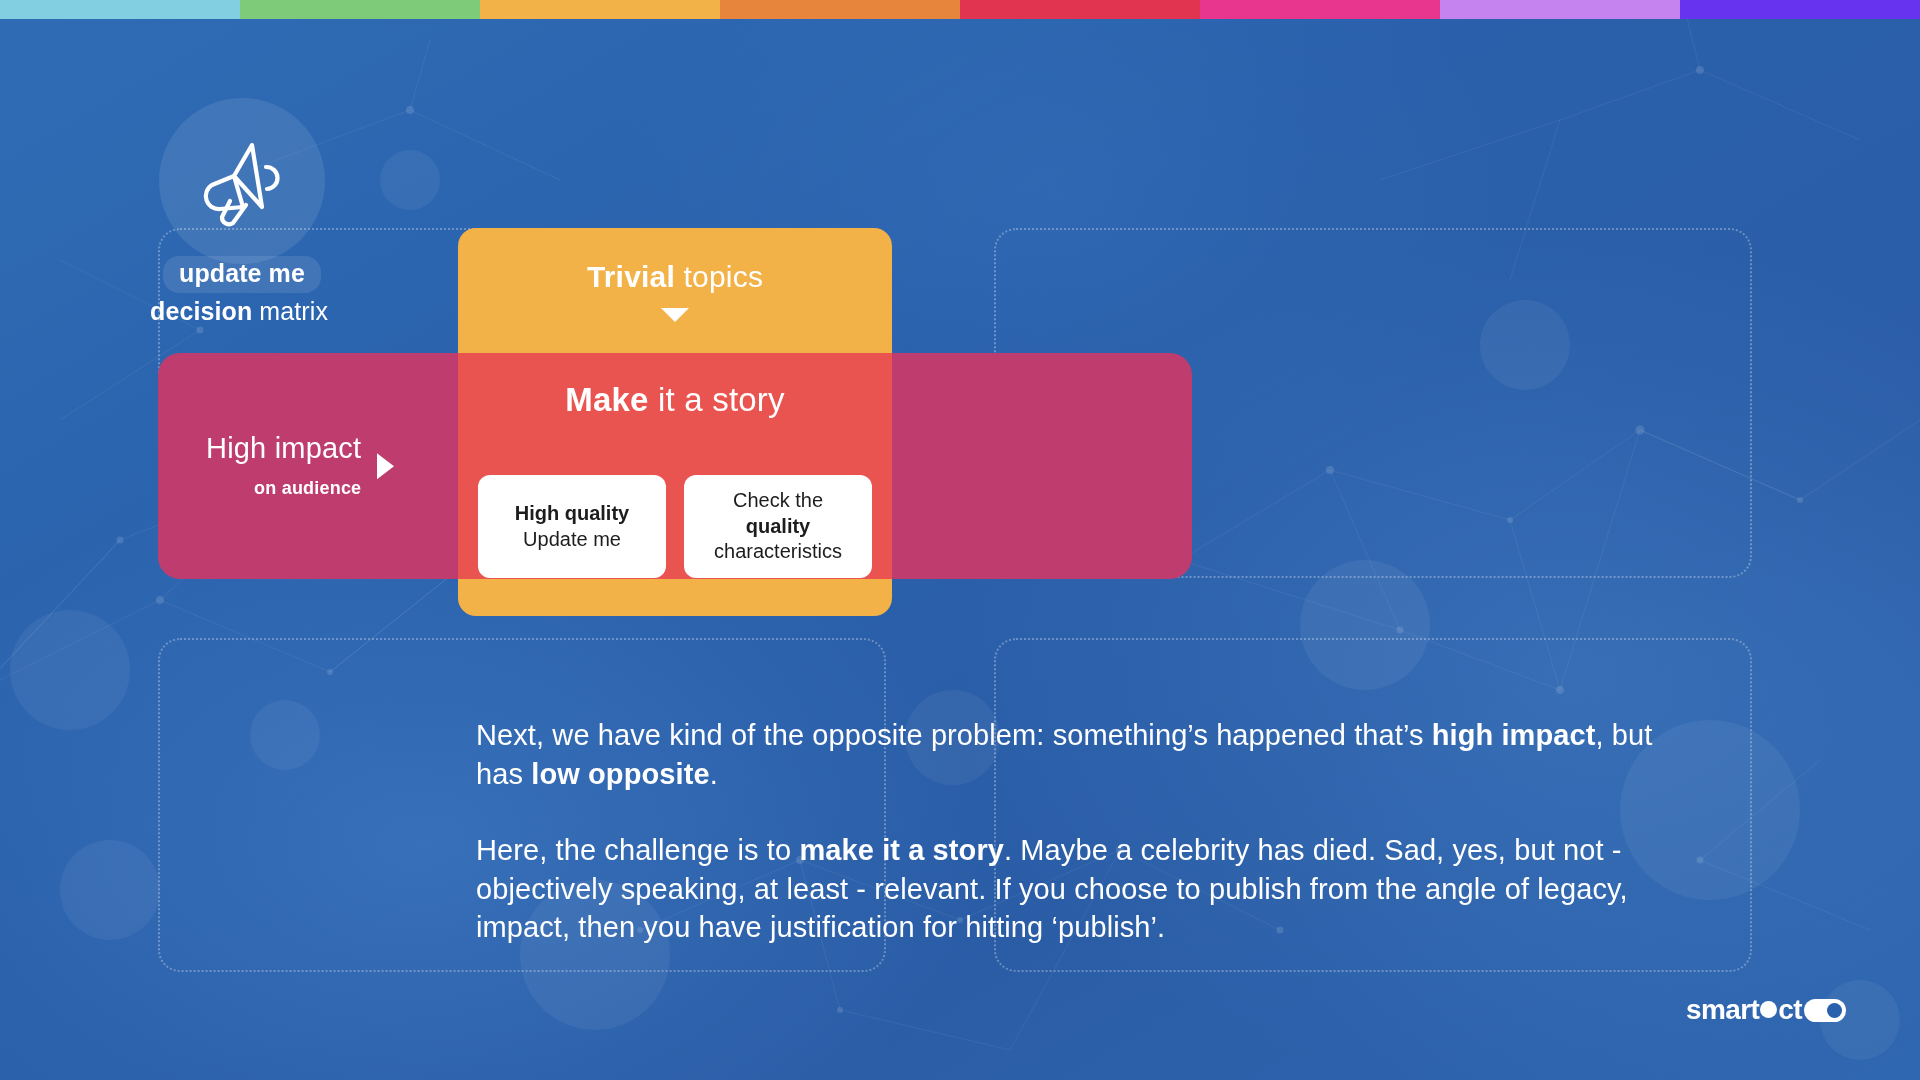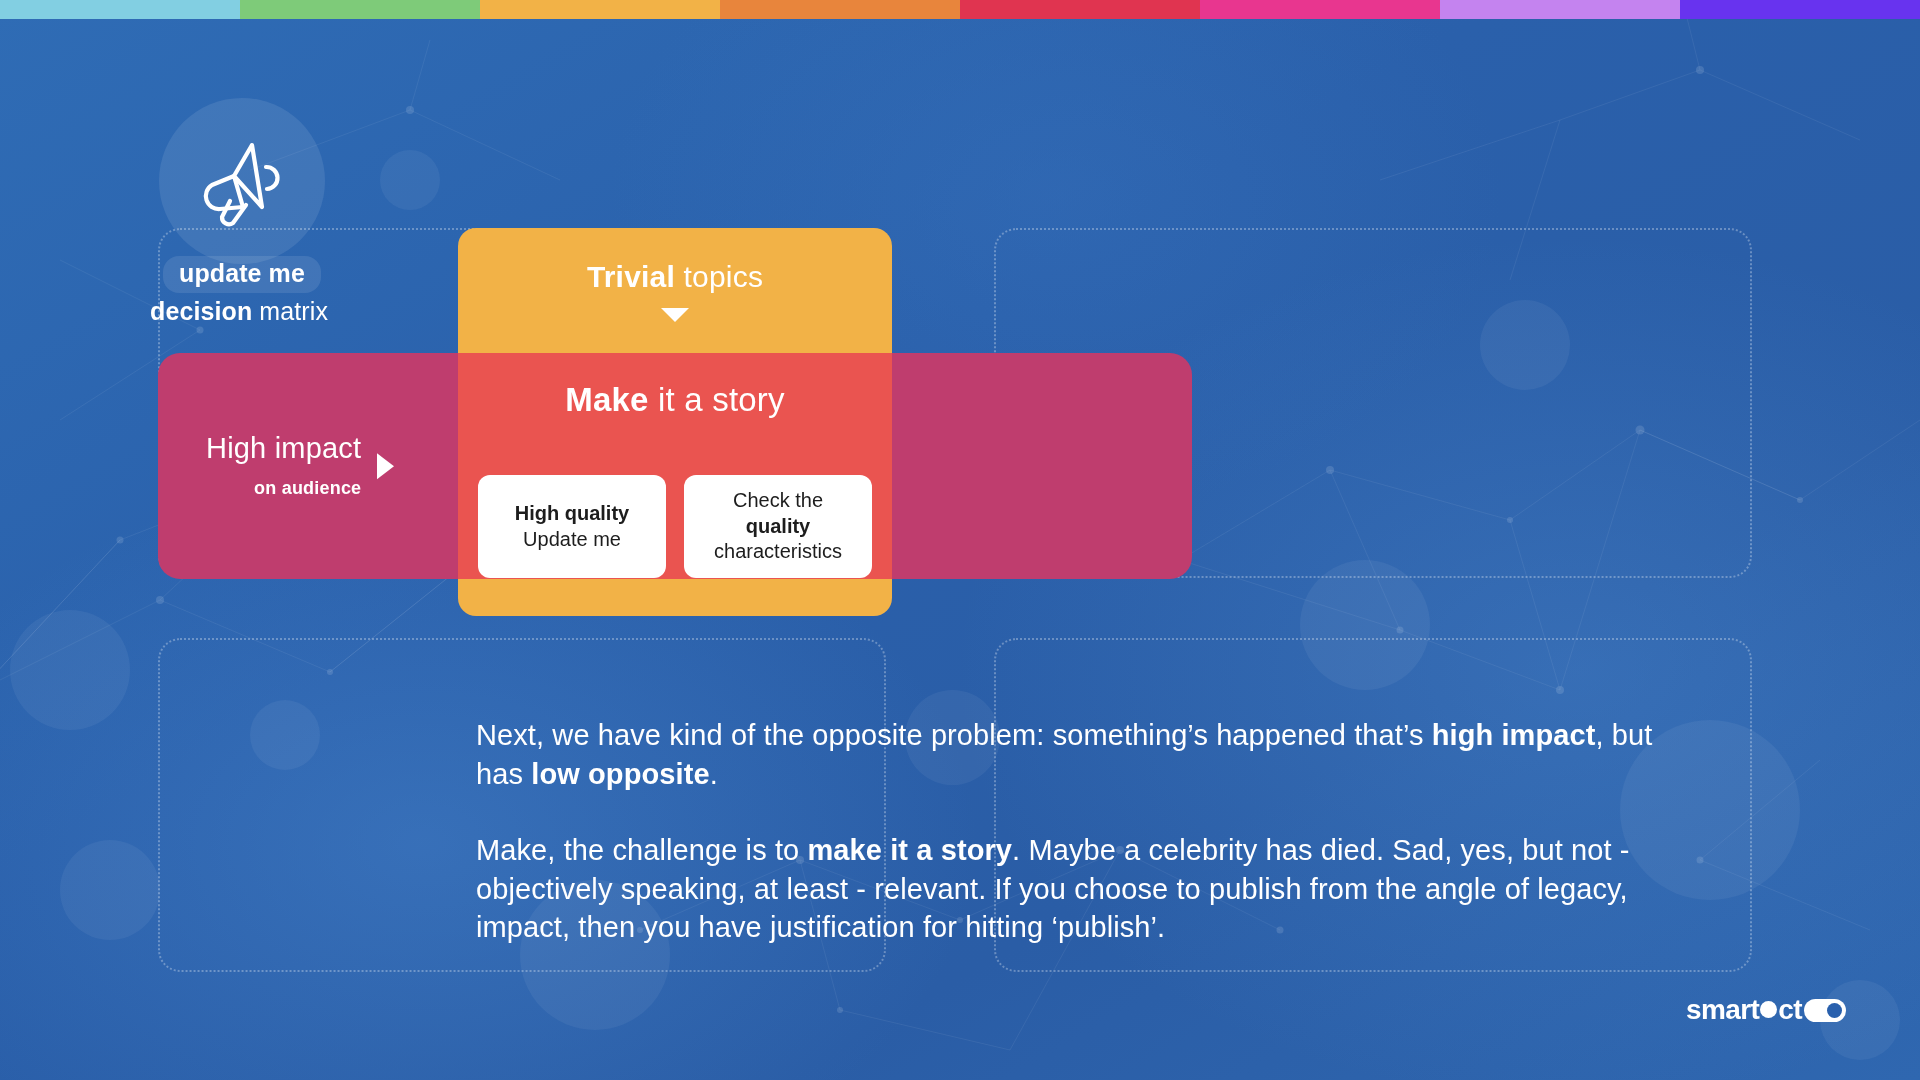--- a/index.html
+++ b/index.html
@@ -293,21 +293,21 @@
     <div class="wcard">
       <span>Check the</span>
       <b>quality</b>
       <span>characteristics</span>
     </div>
   </div>
 </div>
 
 <div id="body-copy">
   <p><span>Next, we have kind of the opposite problem: something’s happened that’s </span><b>high impact</b><span>, but has </span><b>low opposite</b><span>.</span></p>
-  <p><span>Make, the challenge is to </span><b>make it a story</b><span>. Maybe a celebrity has died. Sad, yes, but not - objectively speaking, at least - relevant. If you choose to publish from the angle of legacy, impact, then you have justification for hitting ‘publish’.</span></p>
+  <p><span>Here, the challenge is to </span><b>make it a story</b><span>. Maybe a celebrity has died. Sad, yes, but not - objectively speaking, at least - relevant. If you choose to publish from the angle of legacy, impact, then you have justification for hitting ‘publish’.</span></p>
 </div>
 
 <div id="sm-logo">
   <div class="txt">
     <span>smart</span>
     <span class="sm-dot"></span>
     <span>ct</span>
     <span class="sm-toggle"></span>
   </div>
 </div>

